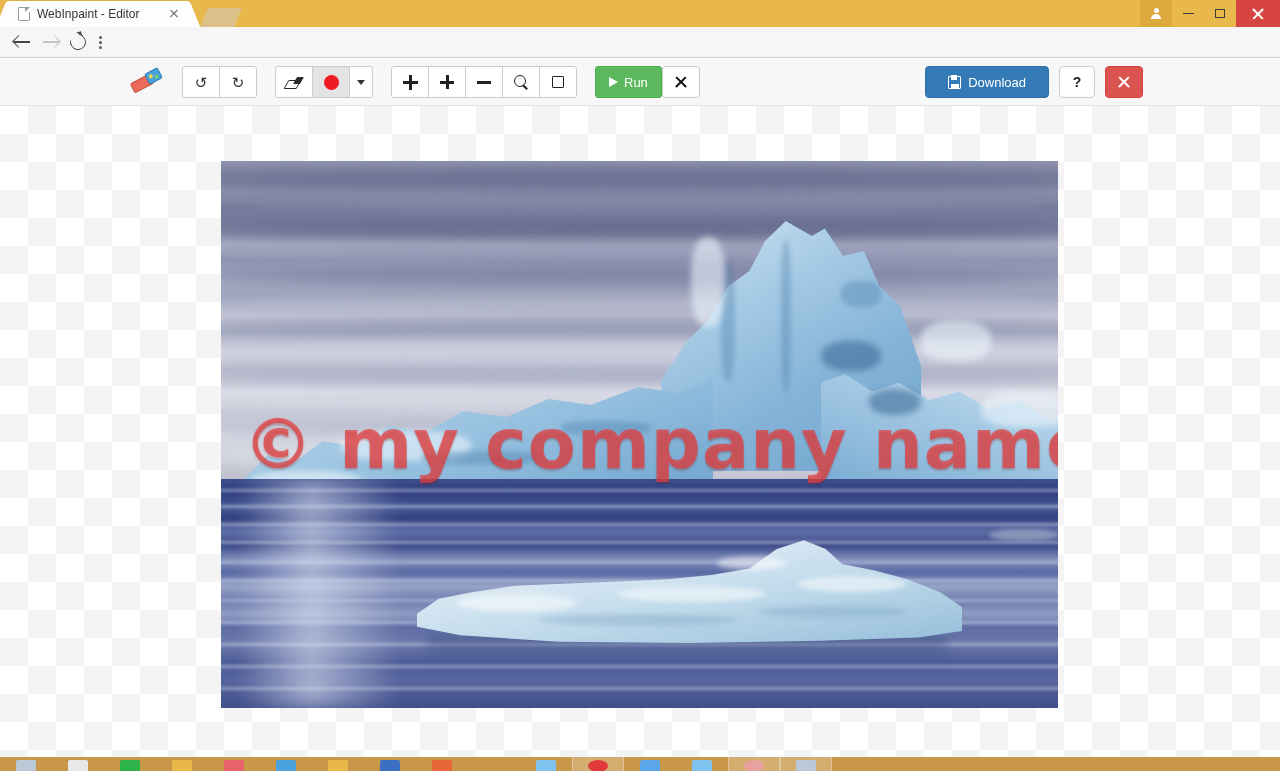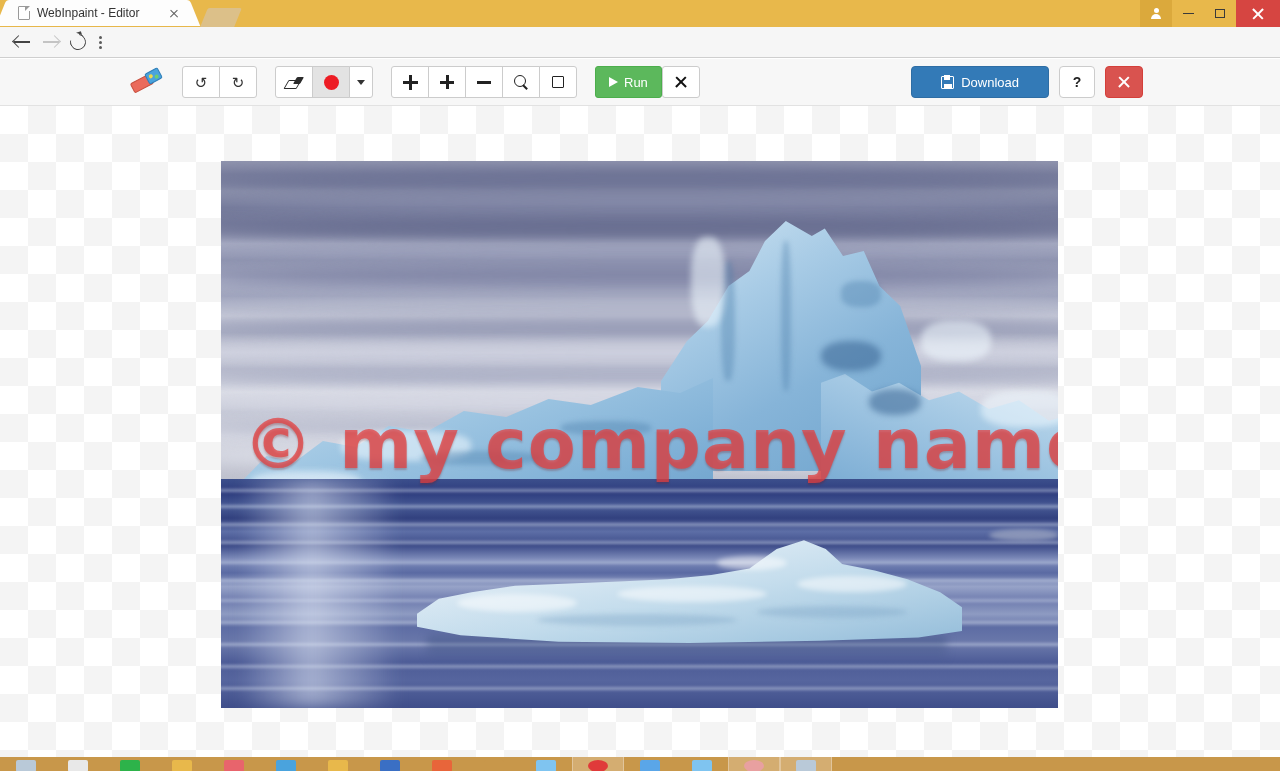--- a/index.html
+++ b/index.html
@@ -8,21 +8,21 @@
     overflow: hidden;
     font-family: "Liberation Sans", sans-serif;
     background: #fff;
   }
 
   
   .browser-topbar {
     position: absolute; top: 0; left: 0; width: 1280px; height: 27px;
     background: #e8b84b;
   }
-  .tab-strip { position: absolute; top: 0; left: 0; height: 27px; display: flex; align-items: flex-start; }
+  .tab-strip { position: absolute; top: 0; left: 0; height: 27px; display: flex; align-items: center; }
   .tab {
     position: relative; height: 26px; width: 180px;
     background: #fdfdfd;
     border-top-left-radius: 3px; border-top-right-radius: 3px;
     display: flex; align-items: center; padding: 0 6px 0 10px;
     margin-left: 8px;
     box-shadow: 0 -1px 2px rgba(0,0,0,.08);
   }
   .tab::before, .tab::after {
     content: ""; position: absolute; bottom: 0; width: 14px; height: 26px;
@@ -251,21 +251,21 @@
     content: ""; position: absolute; left: -1px; top: 5px; width: 14px; height: 2.4px; background: #111;
   }
   .ic-xbold::before { transform: rotate(45deg); }
   .ic-xbold::after  { transform: rotate(-45deg); }
   .btn-cancel-run { margin-left: 14px; }
 
   .toolbar-right { margin-left: auto; margin-right: 137px; display: flex; align-items: center; gap: 10px; }
   .btn-download {
     height: 32px; background: #337ab7; border: 1px solid #2e6da4; border-radius: 4px;
     color: #fff; font-size: 13px; display: flex; align-items: center; gap: 7px;
-    padding: 0 29px; cursor: pointer;
+    padding: 0 22px; cursor: pointer;
   }
   .ic-save {
     width: 13px; height: 13px; border: 1.5px solid #fff; border-radius: 1px; position: relative;
   }
   .ic-save::before {
     content: ""; position: absolute; left: 2px; top: -1.5px; width: 6px; height: 5px; background: #fff;
   }
   .ic-save::after {
     content: ""; position: absolute; left: 1.5px; bottom: -1.5px; width: 8px; height: 5px; background: #fff;
   }

